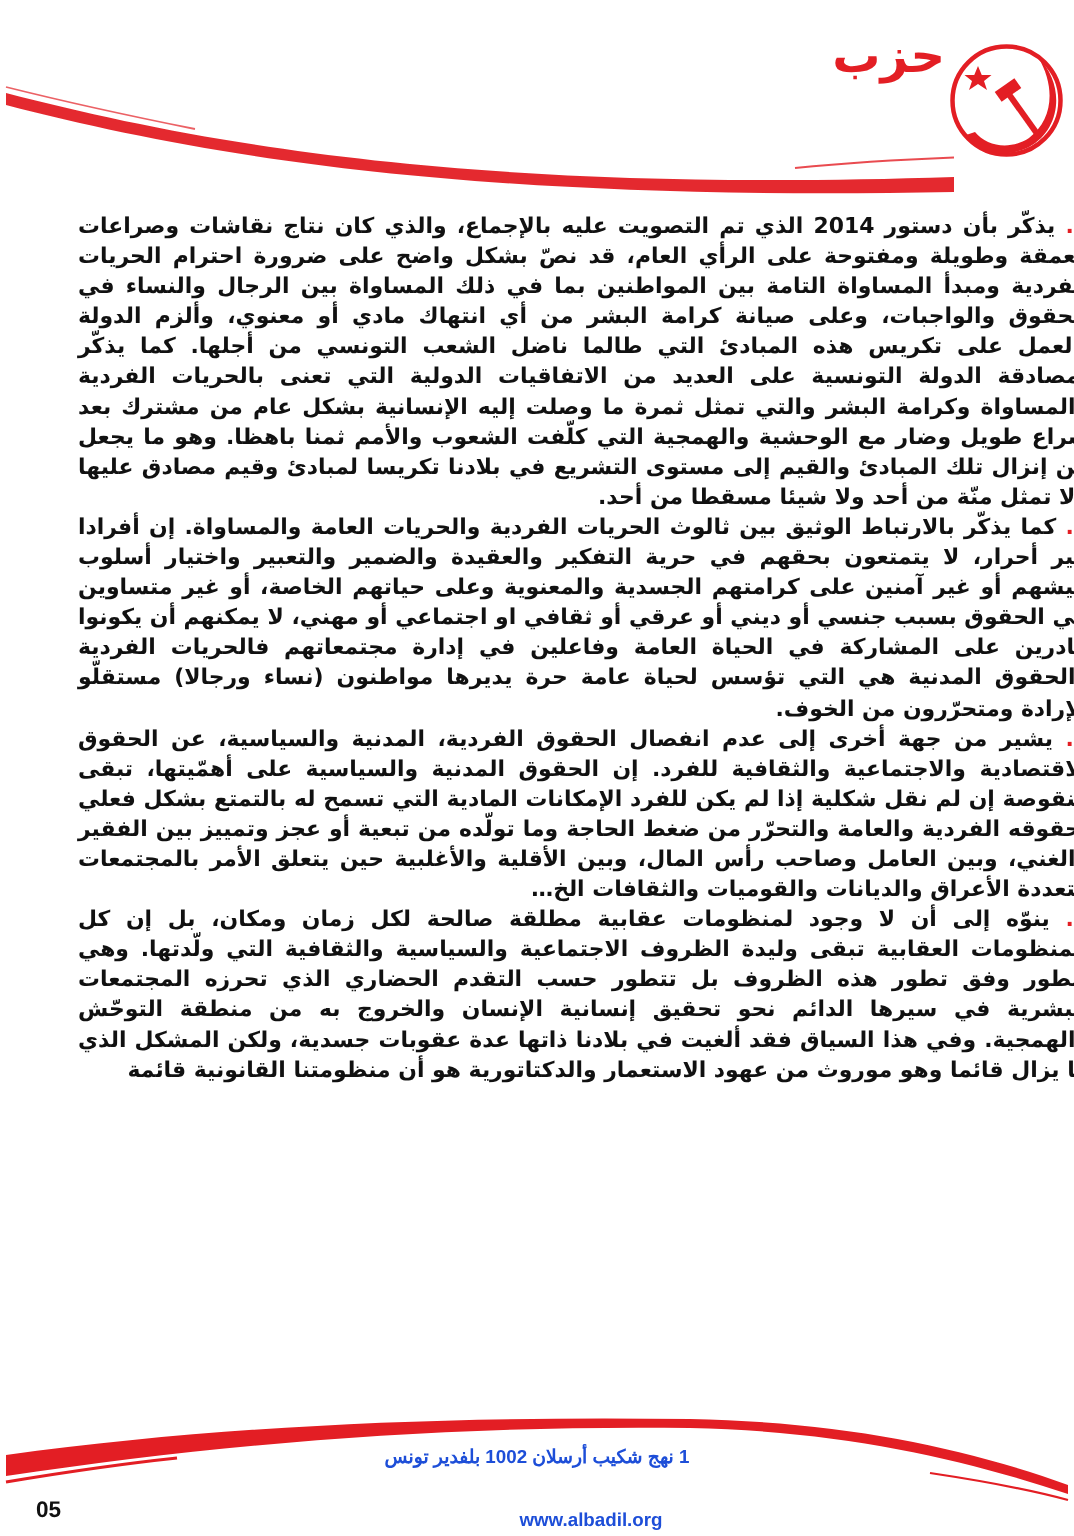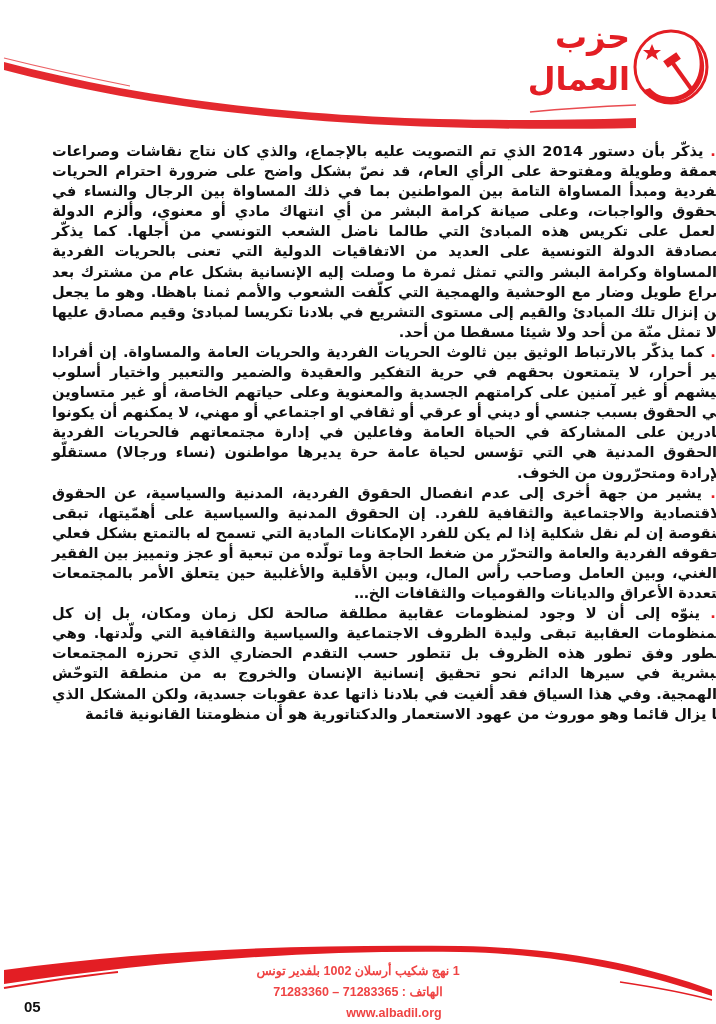--- a/index.html
+++ b/index.html
@@ -25,21 +25,21 @@
       font-family: "DejaVu Sans", sans-serif; font-weight: bold;
       font-size: 14.6px; line-height: 20.1px; color: #111111; margin-left: 28px;
     }
     .para { margin: 0; }
     .num { color: #e31e24; }
 
     .footer { position: absolute; left: 0; top: 940px; width: 716px; height: 84px; }
     .footer svg { position: absolute; left: 0; top: 0; }
     .footer-line {
       position: absolute; left: 0; width: 716px; text-align: center;
-      color: #ef4444; font-family: "Liberation Sans", sans-serif; font-weight: bold;
+      color: #1d4ed8; font-family: "Liberation Sans", sans-serif; font-weight: bold;
       font-size: 12.5px; direction: rtl;
     }
     .addr { top: 23px; }
     .phone { top: 44px; }
     .web { top: 66px; direction: ltr; padding-left: 36px; }
     .page-num {
       position: absolute; left: 24px; top: 58px;
       font-family: "Liberation Sans", sans-serif; font-weight: bold;
       font-size: 15px; color: #111;
     }
@@ -48,21 +48,20 @@
 <body>
 
 <div class="header">
   <svg class="swoosh" width="716" height="140" viewBox="0 0 716 140">
     <path d="M4 62 C 150 100, 330 128, 636 118 L 636 128 C 330 134, 150 108, 4 70 Z" fill="#e31e24" opacity="0.95"></path>
     <path d="M4 58 C 60 72, 100 80, 130 86" stroke="#e31e24" stroke-width="1.2" fill="none" opacity="0.7"></path>
     <path d="M530 112 C 570 108, 610 106, 636 105" stroke="#e31e24" stroke-width="1.5" fill="none" opacity="0.8"></path>
   </svg>
   <div class="logo-text">
     <span class="l1">حزب</span>
-    <span class="l2">العمال</span>
   </div>
   <svg class="logo-emblem" width="82" height="82" viewBox="0 0 82 82">
     <circle cx="41" cy="41" r="36" fill="none" stroke="#e31e24" stroke-width="3"></circle>
     <path d="M62 12 C 80 30, 78 60, 56 72 C 40 80, 22 76, 14 64 L 20 62 C 28 72, 44 74, 56 66 C 72 54, 74 32, 62 12 Z" fill="#e31e24"></path>
     <polygon points="22,18 24.5,24 31,24 26,28 28,34 22,30 16,34 18,28 13,24 19.5,24" fill="#e31e24"></polygon>
     <rect x="34" y="30" width="16" height="8" transform="rotate(-35 42 34)" fill="#e31e24"></rect>
     <line x1="42" y1="36" x2="62" y2="64" stroke="#e31e24" stroke-width="4"></line>
   </svg>
 </div>
 
@@ -73,16 +72,15 @@
   <p class="para"><span class="num">9.</span><span> ينوّه إلى أن لا وجود لمنظومات عقابية مطلقة صالحة لكل زمان ومكان، بل إن كل المنظومات العقابية تبقى وليدة الظروف الاجتماعية والسياسية والثقافية التي ولّدتها. وهي تتطور وفق تطور هذه الظروف بل تتطور حسب التقدم الحضاري الذي تحرزه المجتمعات البشرية في سيرها الدائم نحو تحقيق إنسانية الإنسان والخروج به من منطقة التوحّش والهمجية. وفي هذا السياق فقد ألغيت في بلادنا ذاتها عدة عقوبات جسدية، ولكن المشكل الذي ما يزال قائما وهو موروث من عهود الاستعمار والدكتاتورية هو أن منظومتنا القانونية قائمة</span></p>
 </div>
 
 <div class="footer">
   <svg width="716" height="84" viewBox="0 0 716 84">
     <path d="M4 30 C 150 10, 300 4, 460 6 C 560 8, 640 24, 712 50 L 712 56 C 640 32, 560 14, 460 12 C 300 10, 150 22, 4 44 Z" fill="#e31e24"></path>
     <path d="M4 48 C 40 42, 80 36, 118 32" stroke="#e31e24" stroke-width="2" fill="none"></path>
     <path d="M620 42 C 660 48, 690 54, 712 60" stroke="#e31e24" stroke-width="1.5" fill="none"></path>
   </svg>
   <div class="footer-line addr">1 نهج شكيب أرسلان 1002 بلفدير تونس</div>
-  <div class="footer-line phone">الهاتف : 71283365 – 71283360</div>
   <div class="footer-line web">www.albadil.org</div>
   <div class="page-num">05</div>
 </div>
 
 </body></html>

